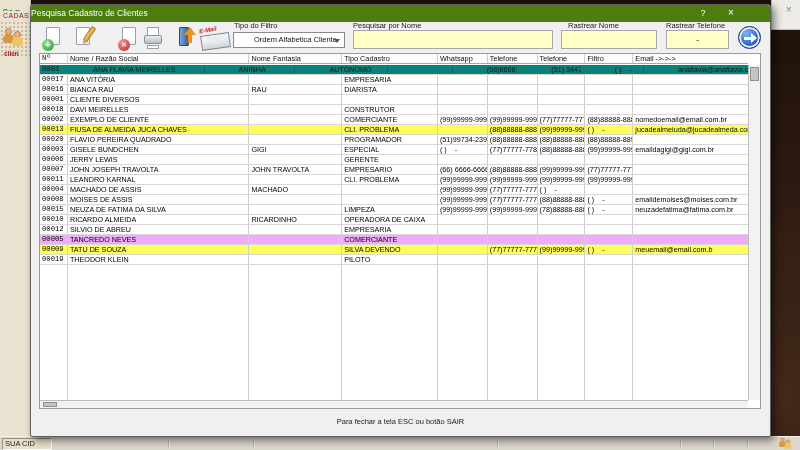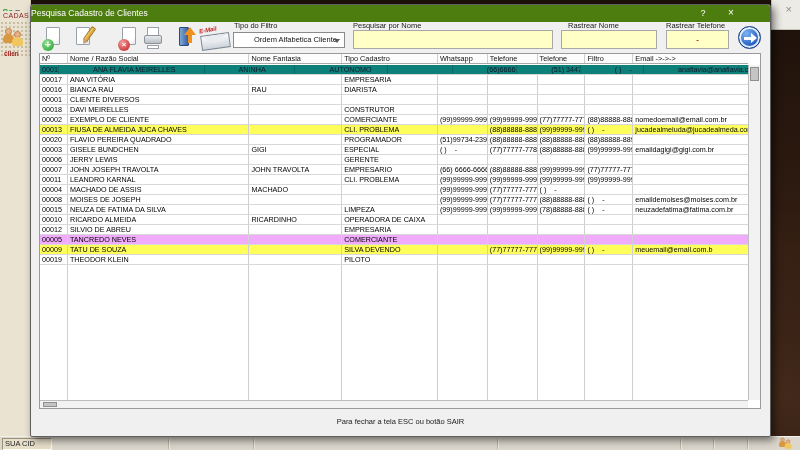--- a/index.html
+++ b/index.html
@@ -119,21 +119,21 @@
   .trow.selected .tcell { border-right-color:#0a6b64; }
   .trow.yellow { background:#ffff5c; }
   .trow.pink { background:#f0abfc; }
   .tcell {
     height:100%; font-size:7.2px; line-height:9px; padding:0 2px;
     white-space:pre; overflow:hidden; border-right:1px solid #cfcfcf;
   }
   .thead .tcell { font-size:7.3px; color:#111; background:transparent; }
   .tfill { flex:1; display:flex; }
   .tfill .tcell { height:auto; }
-  .c0{width:28px;} .c1{width:182px;} .c2{width:93px;} .c3{width:96px;}
+  .c0{width:28px;font-family:Liberation Mono, monospace;} .c1{width:182px;} .c2{width:93px;} .c3{width:96px;}
   .c4{width:50px;} .c5{width:50px;} .c6{width:48px;} .c7{width:48px;} .c8{width:115px; border-right:none;}
   .vscroll { position:absolute; top:11px; right:0; bottom:8px; width:12px; background:#f2f2f2; border-left:1px solid #bdbdbd; }
   .vthumb { position:absolute; left:1px; top:2px; width:9px; height:14px; background:#c4c4c4; border:1px solid #8f8f8f; }
   .hscroll { position:absolute; left:0; right:12px; bottom:0; height:8px; background:#f2f2f2; border-top:1px solid #bdbdbd; }
   .hthumb { position:absolute; left:3px; top:1px; width:14px; height:5px; background:#c4c4c4; border:1px solid #8f8f8f; }
 
   .footer-hint { position:absolute; left:0; right:0; top:412px; text-align:center; font-size:7.5px; color:#1a1a1a; }
 </style>
 </head>
 <body>
@@ -386,21 +386,21 @@
           <div class="tcell c2">MACHADO</div>
           <div class="tcell c3"></div>
           <div class="tcell c4">(99)99999-9999</div>
           <div class="tcell c5">(77)77777-7777</div>
           <div class="tcell c6">( )    -</div>
           <div class="tcell c7"></div>
           <div class="tcell c8"></div>
         </div>
         <div class="trow ">
           <div class="tcell c0">00008</div>
-          <div class="tcell c1">MOISES DE JOSEPH</div>
+          <div class="tcell c1">MOISES DE ASSIS</div>
           <div class="tcell c2"></div>
           <div class="tcell c3"></div>
           <div class="tcell c4">(99)99999-9999</div>
           <div class="tcell c5">(77)77777-7777</div>
           <div class="tcell c6">(88)88888-8888</div>
           <div class="tcell c7">( )    -</div>
           <div class="tcell c8">emaildemoises@moises.com.br</div>
         </div>
         <div class="trow ">
           <div class="tcell c0">00015</div>

